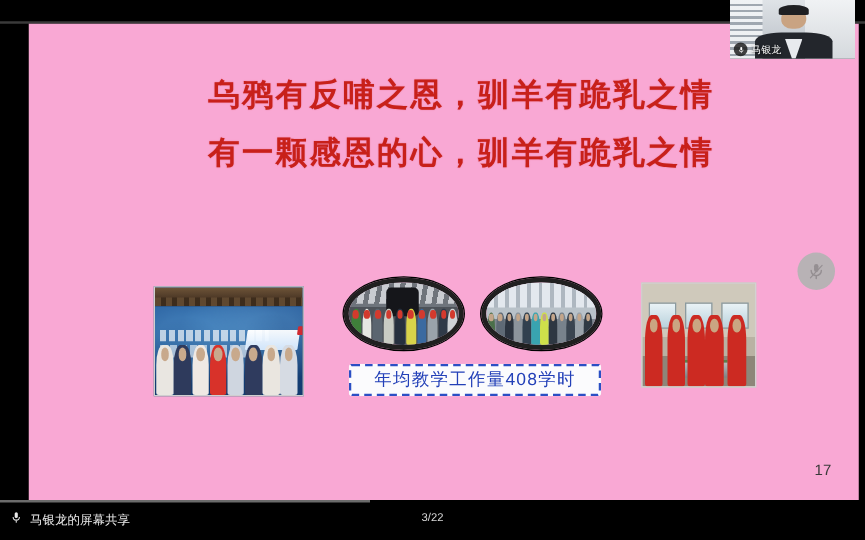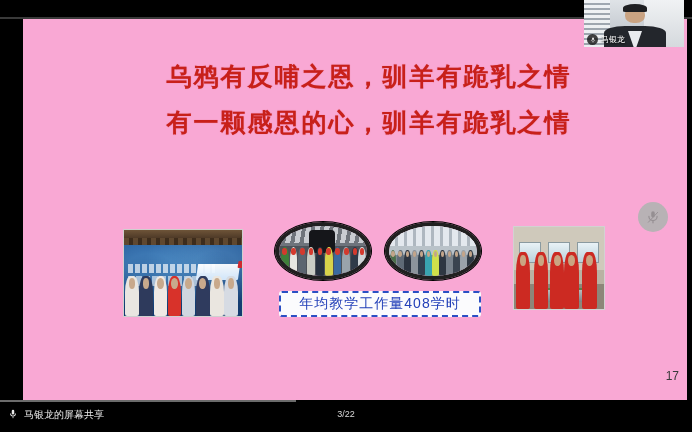--- a/index.html
+++ b/index.html
@@ -212,21 +212,21 @@
     background:#caa582; border-radius:50%;
   }
   .sp1{ left:2%;  height:92%; }
   .sp2{ left:22%; height:80%; background:#c23a2c; }
   .sp3{ left:40%; height:72%; background:#b8332a; }
   .sp4{ left:56%; height:76%; background:#c7281f; }
   .sp5{ left:76%; height:96%; background:#cf2f24; }
 
   
   .slide-num{
-    position:absolute; right:8px; bottom:17px;
+    position:absolute; right:22px; bottom:17px;
     color:#3a3a3a; font-size:12px;
   }
 
   
   .mic-float{
     position:absolute; left:638px; top:202px;
     width:30px; height:30px; border-radius:50%;
     background:#b3b3b3;
     display:flex; align-items:center; justify-content:center;
     opacity:.92;

